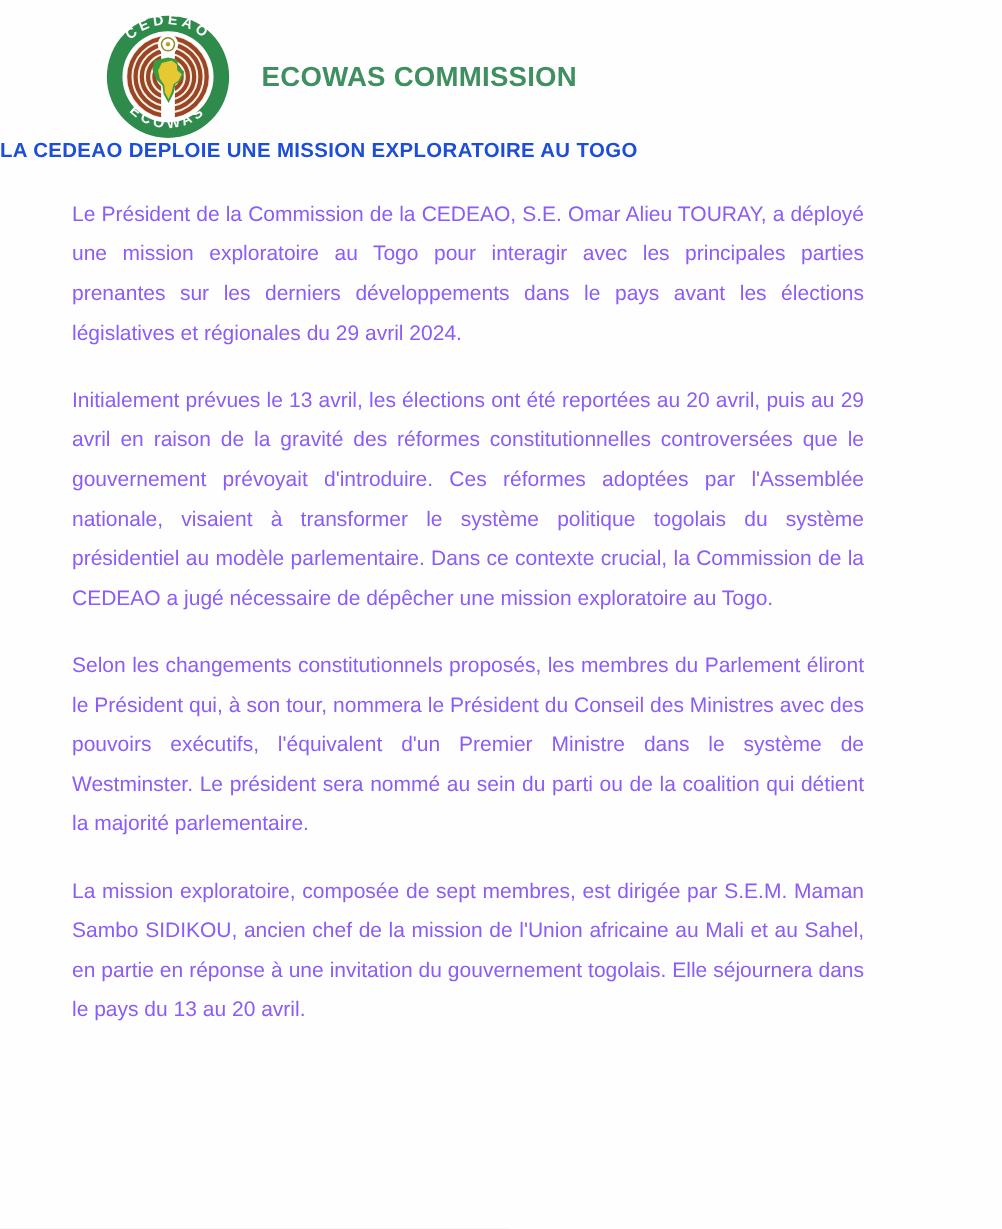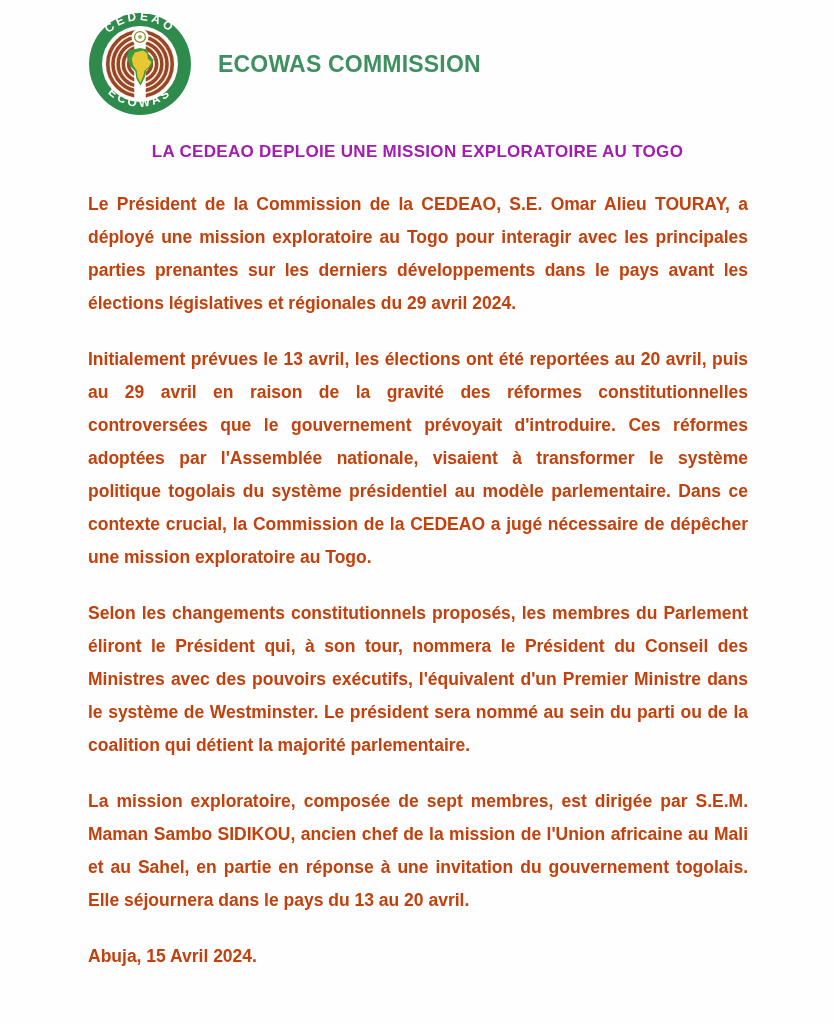--- a/index.html
+++ b/index.html
@@ -31,36 +31,34 @@
   .org-lines {
     margin-left: 26px;
     color: #3f8f60;
     font-weight: bold;
     font-size: 23px;
     line-height: 23px;
     letter-spacing: 0.2px;
   }
   
   .doc-title {
-    margin-top: 26px;
-    text-align: center;
+    text-align: left;
     font-weight: bold;
     font-size: 17px;
     letter-spacing: 0.3px;
-    color: #a21caf;
+    color: #1d4ed8;
   }
   
   .body-text {
     width: 660px;
-    margin: 0 87px 0 88px;
+    margin: 0 87px 0 60px;
     padding-top: 26px;
     font-size: 17.5px;
     line-height: 33px;
-    color: #c2410c;
-    font-weight: bold;
+    color: #8b5cf6;
   }
   .body-text p {
     margin: 0 0 23px 0;
     text-align: justify;
     text-justify: inter-word;
   }
   .dateline {
     margin-top: 46px;
     text-align: left;
   }
@@ -115,16 +113,15 @@
     </div>
   </div>
 
   <div class="doc-title">LA CEDEAO DEPLOIE UNE MISSION EXPLORATOIRE AU TOGO</div>
 
   <div class="body-text">
     <p>Le Président de la Commission de la CEDEAO, S.E. Omar Alieu TOURAY, a déployé une mission exploratoire au Togo pour interagir avec les principales parties prenantes sur les derniers développements dans le pays avant les élections législatives et régionales du 29 avril 2024.</p>
     <p>Initialement prévues le 13 avril, les élections ont été reportées au 20 avril, puis au 29 avril en raison de la gravité des réformes constitutionnelles controversées que le gouvernement prévoyait d'introduire. Ces réformes adoptées par l'Assemblée nationale, visaient à transformer le système politique togolais du système présidentiel au modèle parlementaire. Dans ce contexte crucial, la Commission de la CEDEAO a jugé nécessaire de dépêcher une mission exploratoire au Togo.</p>
     <p>Selon les changements constitutionnels proposés, les membres du Parlement éliront le Président qui, à son tour, nommera le Président du Conseil des Ministres avec des pouvoirs exécutifs, l'équivalent d'un Premier Ministre dans le système de Westminster. Le président sera nommé au sein du parti ou de la coalition qui détient la majorité parlementaire.</p>
     <p>La mission exploratoire, composée de sept membres, est dirigée par S.E.M. Maman Sambo SIDIKOU, ancien chef de la mission de l'Union africaine au Mali et au Sahel, en partie en réponse à une invitation du gouvernement togolais. Elle séjournera dans le pays du 13 au 20 avril.</p>
-    <p class="dateline">Abuja, 15 Avril 2024.</p>
   </div>
 
 </div>
 
 </body></html>

